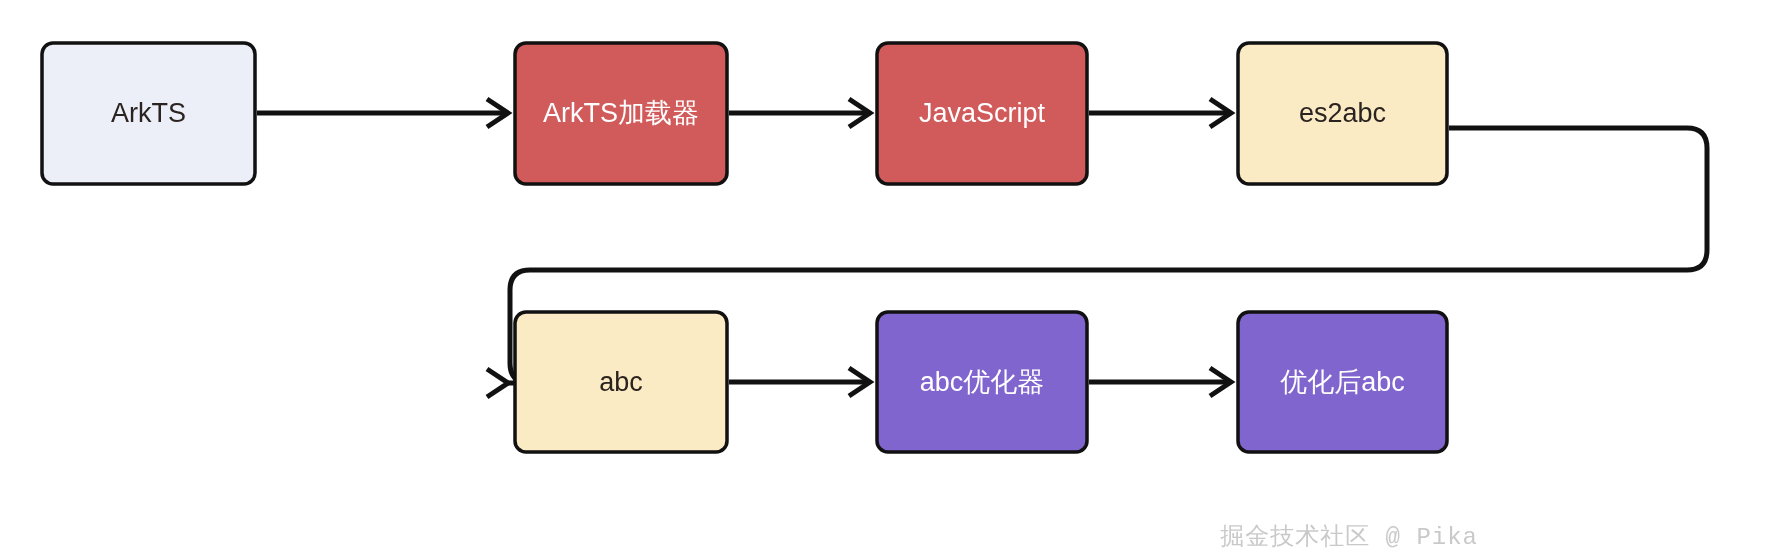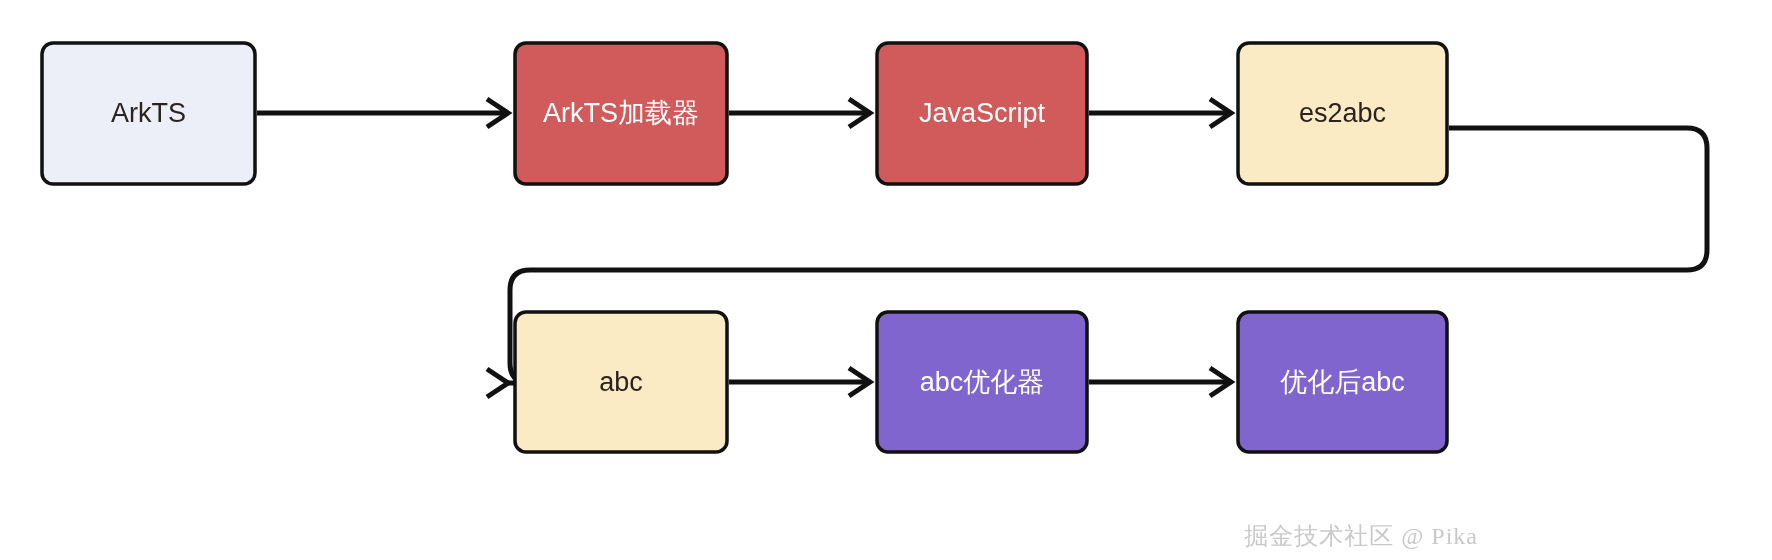--- a/index.html
+++ b/index.html
@@ -48,21 +48,21 @@
     fill: none;
     stroke: #111111;
     stroke-width: 5;
     stroke-linecap: butt;
     stroke-linejoin: miter;
   }
   .watermark {
     position: absolute;
     right: 22px;
     bottom: 8px;
-    font-family: Liberation Serif, serif;
+    font-family: Liberation Mono, monospace;
     font-size: 24px;
     color: #c9c9c9;
     letter-spacing: 1px;
     white-space: nowrap;
     user-select: none;
   }
 </style>
 </head>
 <body>
 

